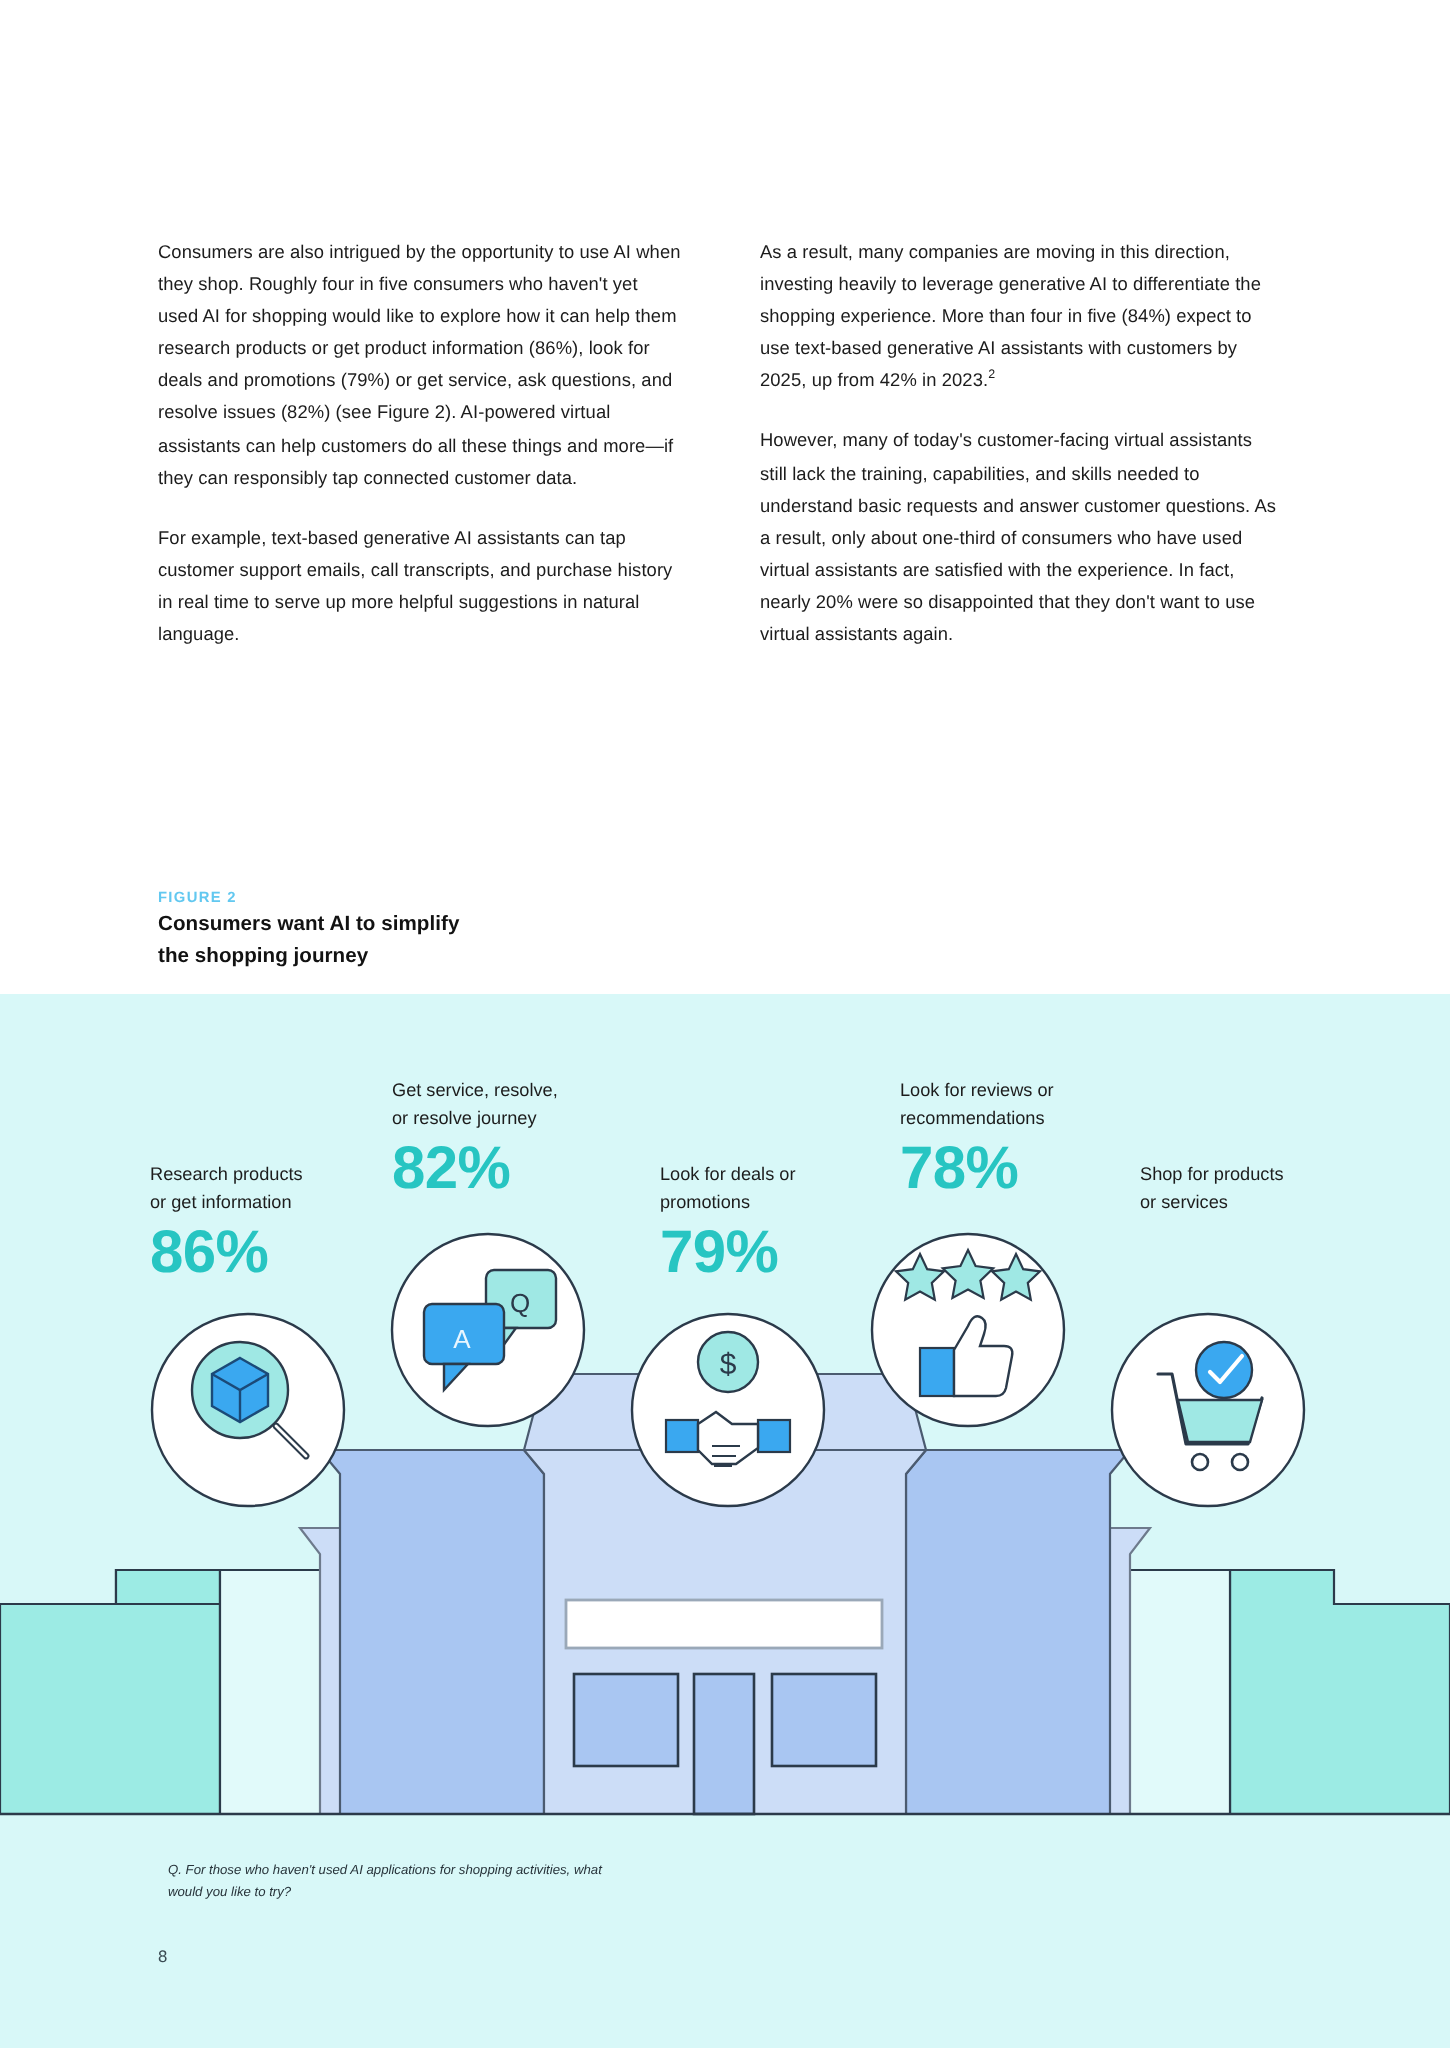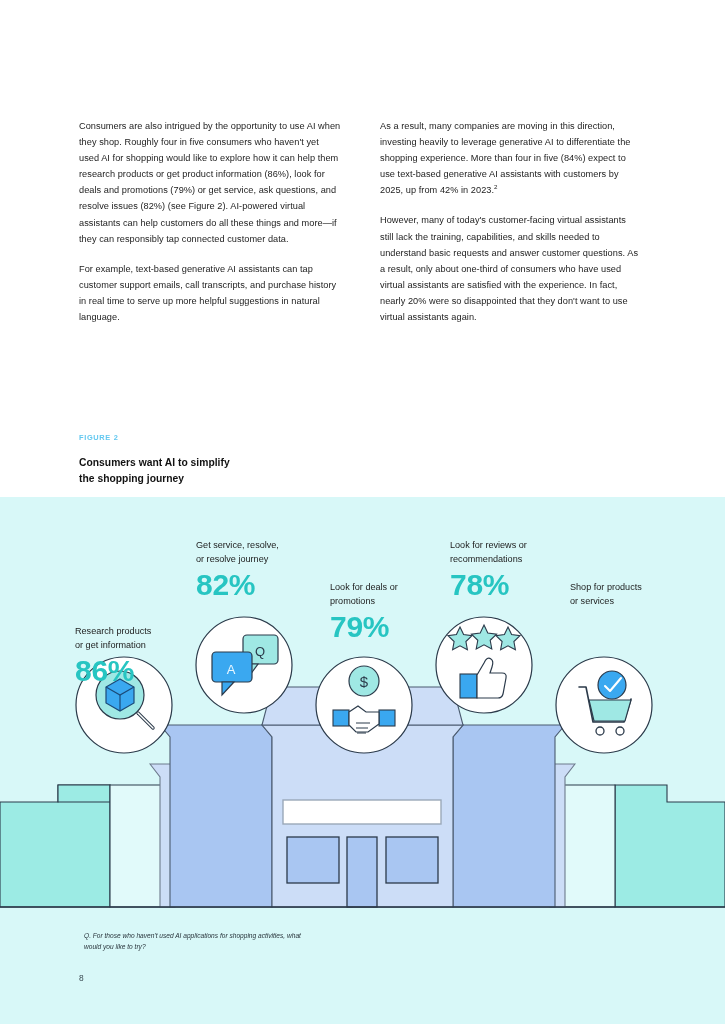--- a/index.html
+++ b/index.html
@@ -34,21 +34,21 @@
     line-height: 16.1px;
     color: #1c1c1c;
     letter-spacing: .005em;
   }
   .col p:last-child { margin-bottom: 0; }
   sup { font-size: 6.2px; vertical-align: super; line-height: 0; }
 
   
   .fig-label {
     position: absolute;
-    top: 433px;
+    top: 444px;
     left: 79px;
     font-size: 7.4px;
     font-weight: bold;
     letter-spacing: .09em;
     color: #62c8f0;
   }
   .fig-title {
     position: absolute;
     top: 455px;
     left: 79px;
@@ -240,21 +240,21 @@
         <circle cx="600" cy="234" r="4" fill="#ffffff" stroke="#2b3a4a" stroke-width="1.3"></circle>
         <circle cx="620" cy="234" r="4" fill="#ffffff" stroke="#2b3a4a" stroke-width="1.3"></circle>
       </g>
       <g>
         <circle cx="612" cy="188" r="14" fill="#3aa8f0" stroke="#2b3a4a" stroke-width="1.2"></circle>
         <path d="M605 189 l5 5 l11 -13" fill="none" stroke="#ffffff" stroke-width="2.1" stroke-linecap="round" stroke-linejoin="round"></path>
       </g>
     </g>
   </svg>
 
-  <div class="stat" style="left:75px; top:84px;margin-top:44px;">
+  <div class="stat" style="left:75px; top:84px;">
     <div class="lbl">
       <span>Research products</span><br>
       <span>or get information</span>
     </div>
     <div class="pct">86%</div>
   </div>
 
   <div class="stat" style="left:196px; top:42px;">
     <div class="lbl">
       <span>Get service, resolve,</span><br>

